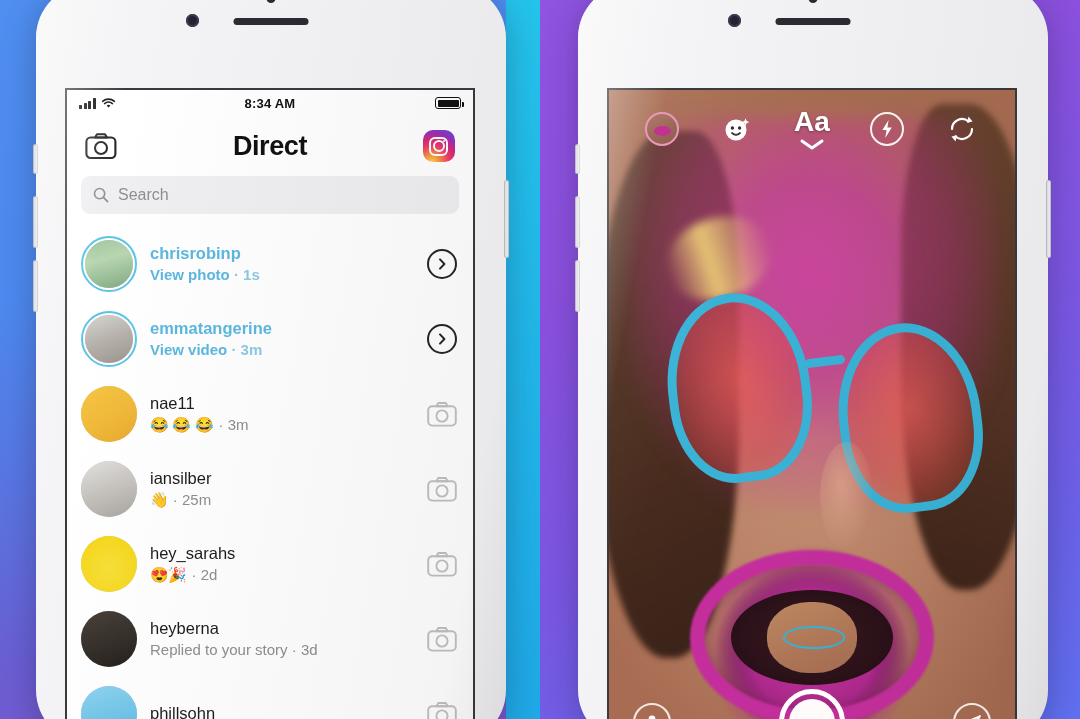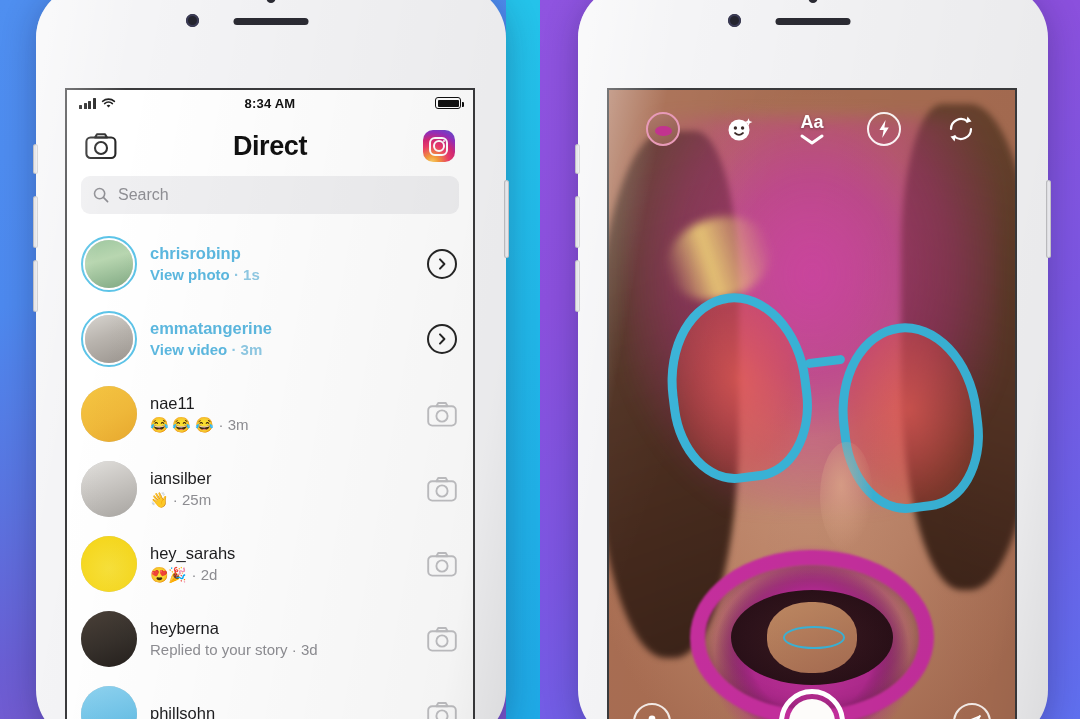--- a/index.html
+++ b/index.html
@@ -200,21 +200,21 @@
               justify-content:center; position: relative; }
   .cam-ring { border: 2px solid rgba(255,255,255,.92); border-radius: 50%; }
   .filter-thumb {
     width: 34px; height: 34px; border-radius: 50%;
     border: 2px solid #e89ab8; overflow:hidden; position:relative;
     background: linear-gradient(150deg,#b07a6a 0%,#8e5a50 100%);
   }
   .filter-thumb::after { content:""; position:absolute; left:22%; top:40%;
      width:56%; height:34%; background:#c2338f; border-radius:50%; }
   .aa-wrap { display:flex; flex-direction:column; align-items:center; gap:3px; }
-  .aa-text { color:#fff; font-size: 18px; font-weight: bold; line-height: 1;
+  .aa-text { color:#fff; font-size: 28px; font-weight: bold; line-height: 1;
              text-shadow: 0 1px 3px rgba(0,0,0,.35); }
 
   .cam-bottom {
     position:absolute; bottom: 10px; left:0; right:0; height: 68px;
     display:flex; align-items:center; justify-content:space-between; padding: 0 24px;
     z-index: 5;
   }
   .round-small { width: 38px; height: 38px; border-radius:50%;
     border: 2px solid rgba(255,255,255,.85); display:flex;
     align-items:center; justify-content:center; }

